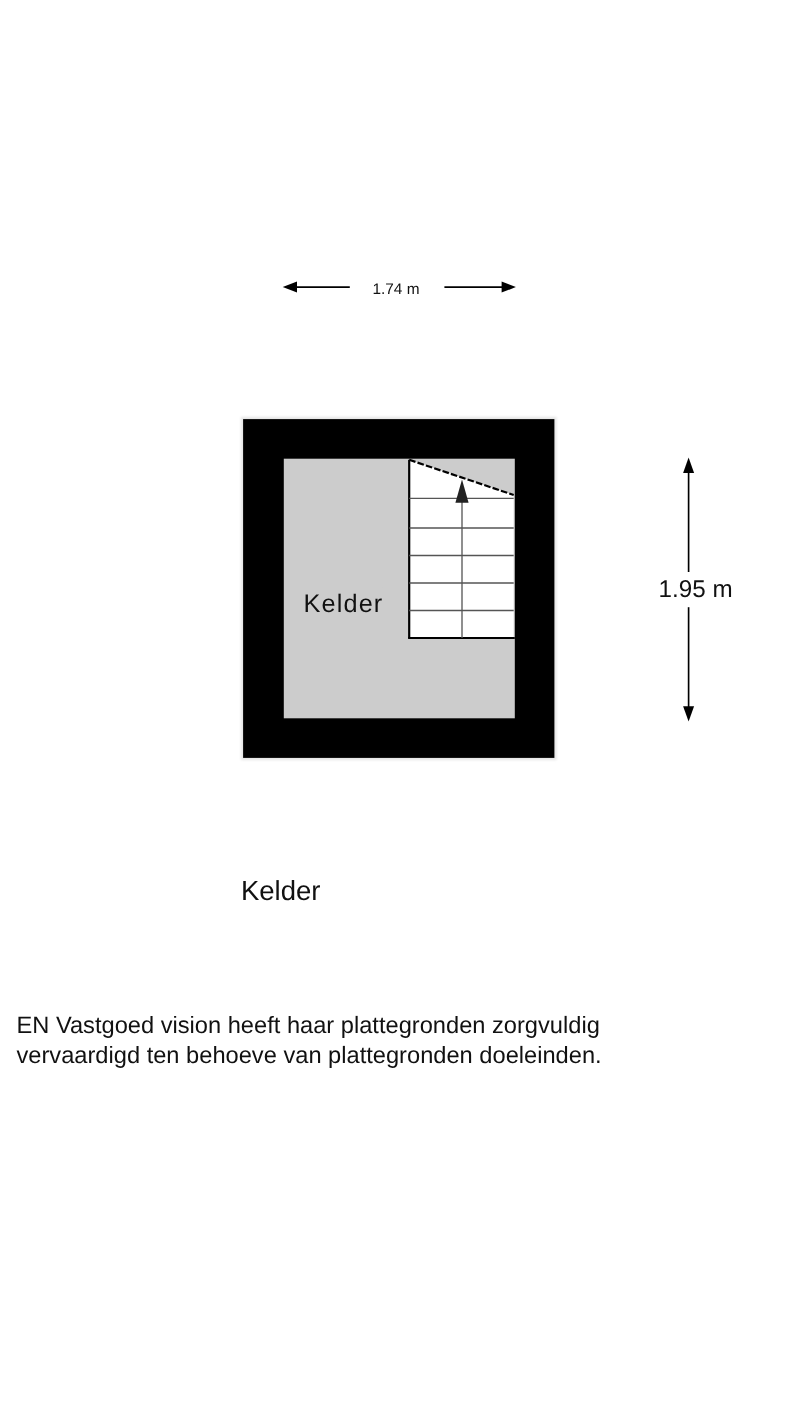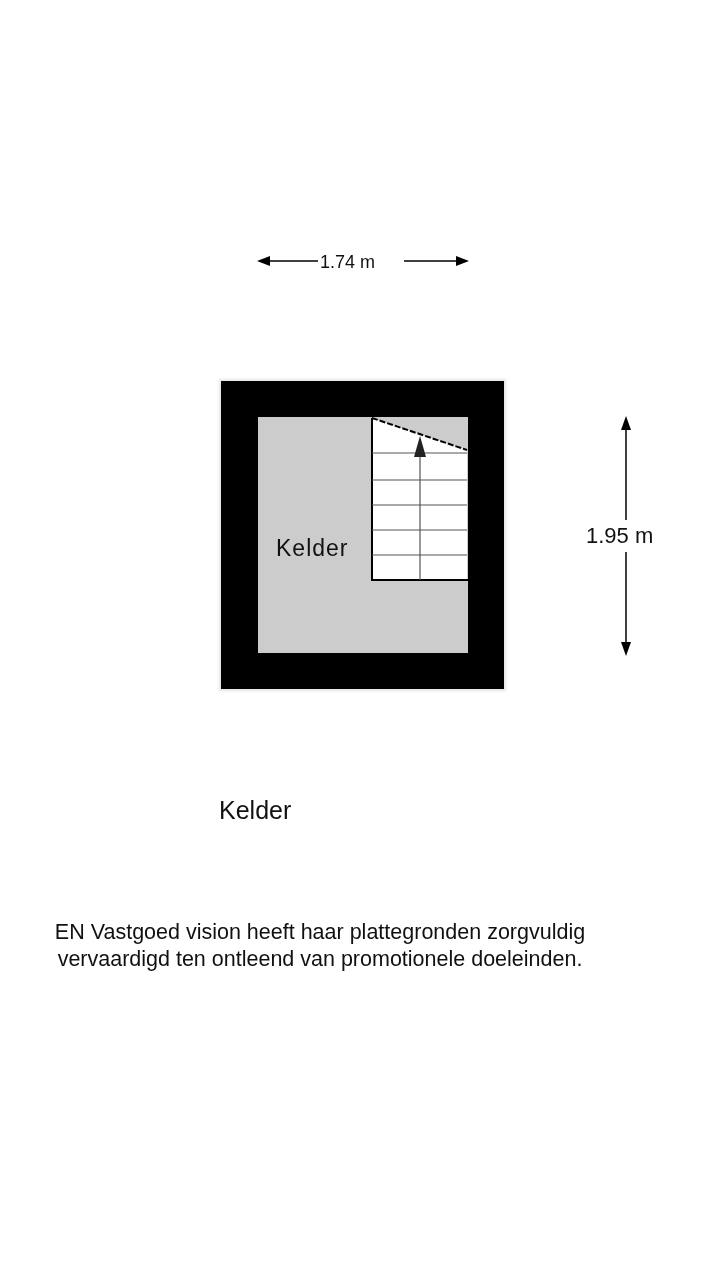--- a/index.html
+++ b/index.html
@@ -1,23 +1,23 @@
 <!DOCTYPE html>
 <html><head>
 <meta charset="utf-8">
 <style>
   html, body { margin: 0; padding: 0; background: #ffffff; }
   body { width: 720px; height: 1280px; position: relative; overflow: hidden; font-family: "Liberation Sans", sans-serif; color: #111; }
   .abs { position: absolute; }
   svg.plan { position: absolute; left: 0; top: 0; }
-  .dim-h-label { left: 320px; top: 249px; width: 80px; font-size: 18px; background: #fff; line-height: 26px; }
-  .dim-v-label { left: 586px; top: 523px; width: 80px; text-align: left; font-size: 22px; background: #fff; line-height: 26px; }
+  .dim-h-label { left: 320px; top: 249px; width: 80px; text-align: center; font-size: 14px; background: #fff; line-height: 26px; }
+  .dim-v-label { left: 586px; top: 523px; width: 80px; text-align: right; font-size: 22px; background: #fff; line-height: 26px; }
   .room-label { left: 276px; top: 534px; font-size: 23px; letter-spacing: 1px; background: #cccccc; line-height: 28px; }
   .floor-title { left: 219px; top: 795px; font-size: 25px; line-height: 30px; }
-  .disclaimer { left: 0; top: 919px; width: 640px; text-align: center; font-size: 21.5px; line-height: 27px; }
+  .disclaimer { left: 15px; top: 919px; width: 640px; text-align: left; font-size: 21.5px; line-height: 27px; }
   .disclaimer div { white-space: nowrap; }
 </style>
 </head>
 <body>
 
 <svg class="plan" width="720" height="1280" viewBox="0 0 720 1280">
   <defs>
     <filter id="soft" x="-5%" y="-5%" width="110%" height="110%">
       <feGaussianBlur stdDeviation="1.2"></feGaussianBlur>
     </filter>
@@ -61,14 +61,14 @@
 </svg>
 
 <div class="abs dim-h-label">1.74 m</div>
 <div class="abs dim-v-label">1.95 m</div>
 <div class="abs room-label">Kelder</div>
 
 <div class="abs floor-title">Kelder</div>
 
 <div class="abs disclaimer">
   <div>EN Vastgoed vision heeft haar plattegronden zorgvuldig</div>
-  <div>vervaardigd ten ontleend van promotionele doeleinden.</div>
+  <div>vervaardigd ten behoeve van plattegronden doeleinden.</div>
 </div>
 
 </body></html>

